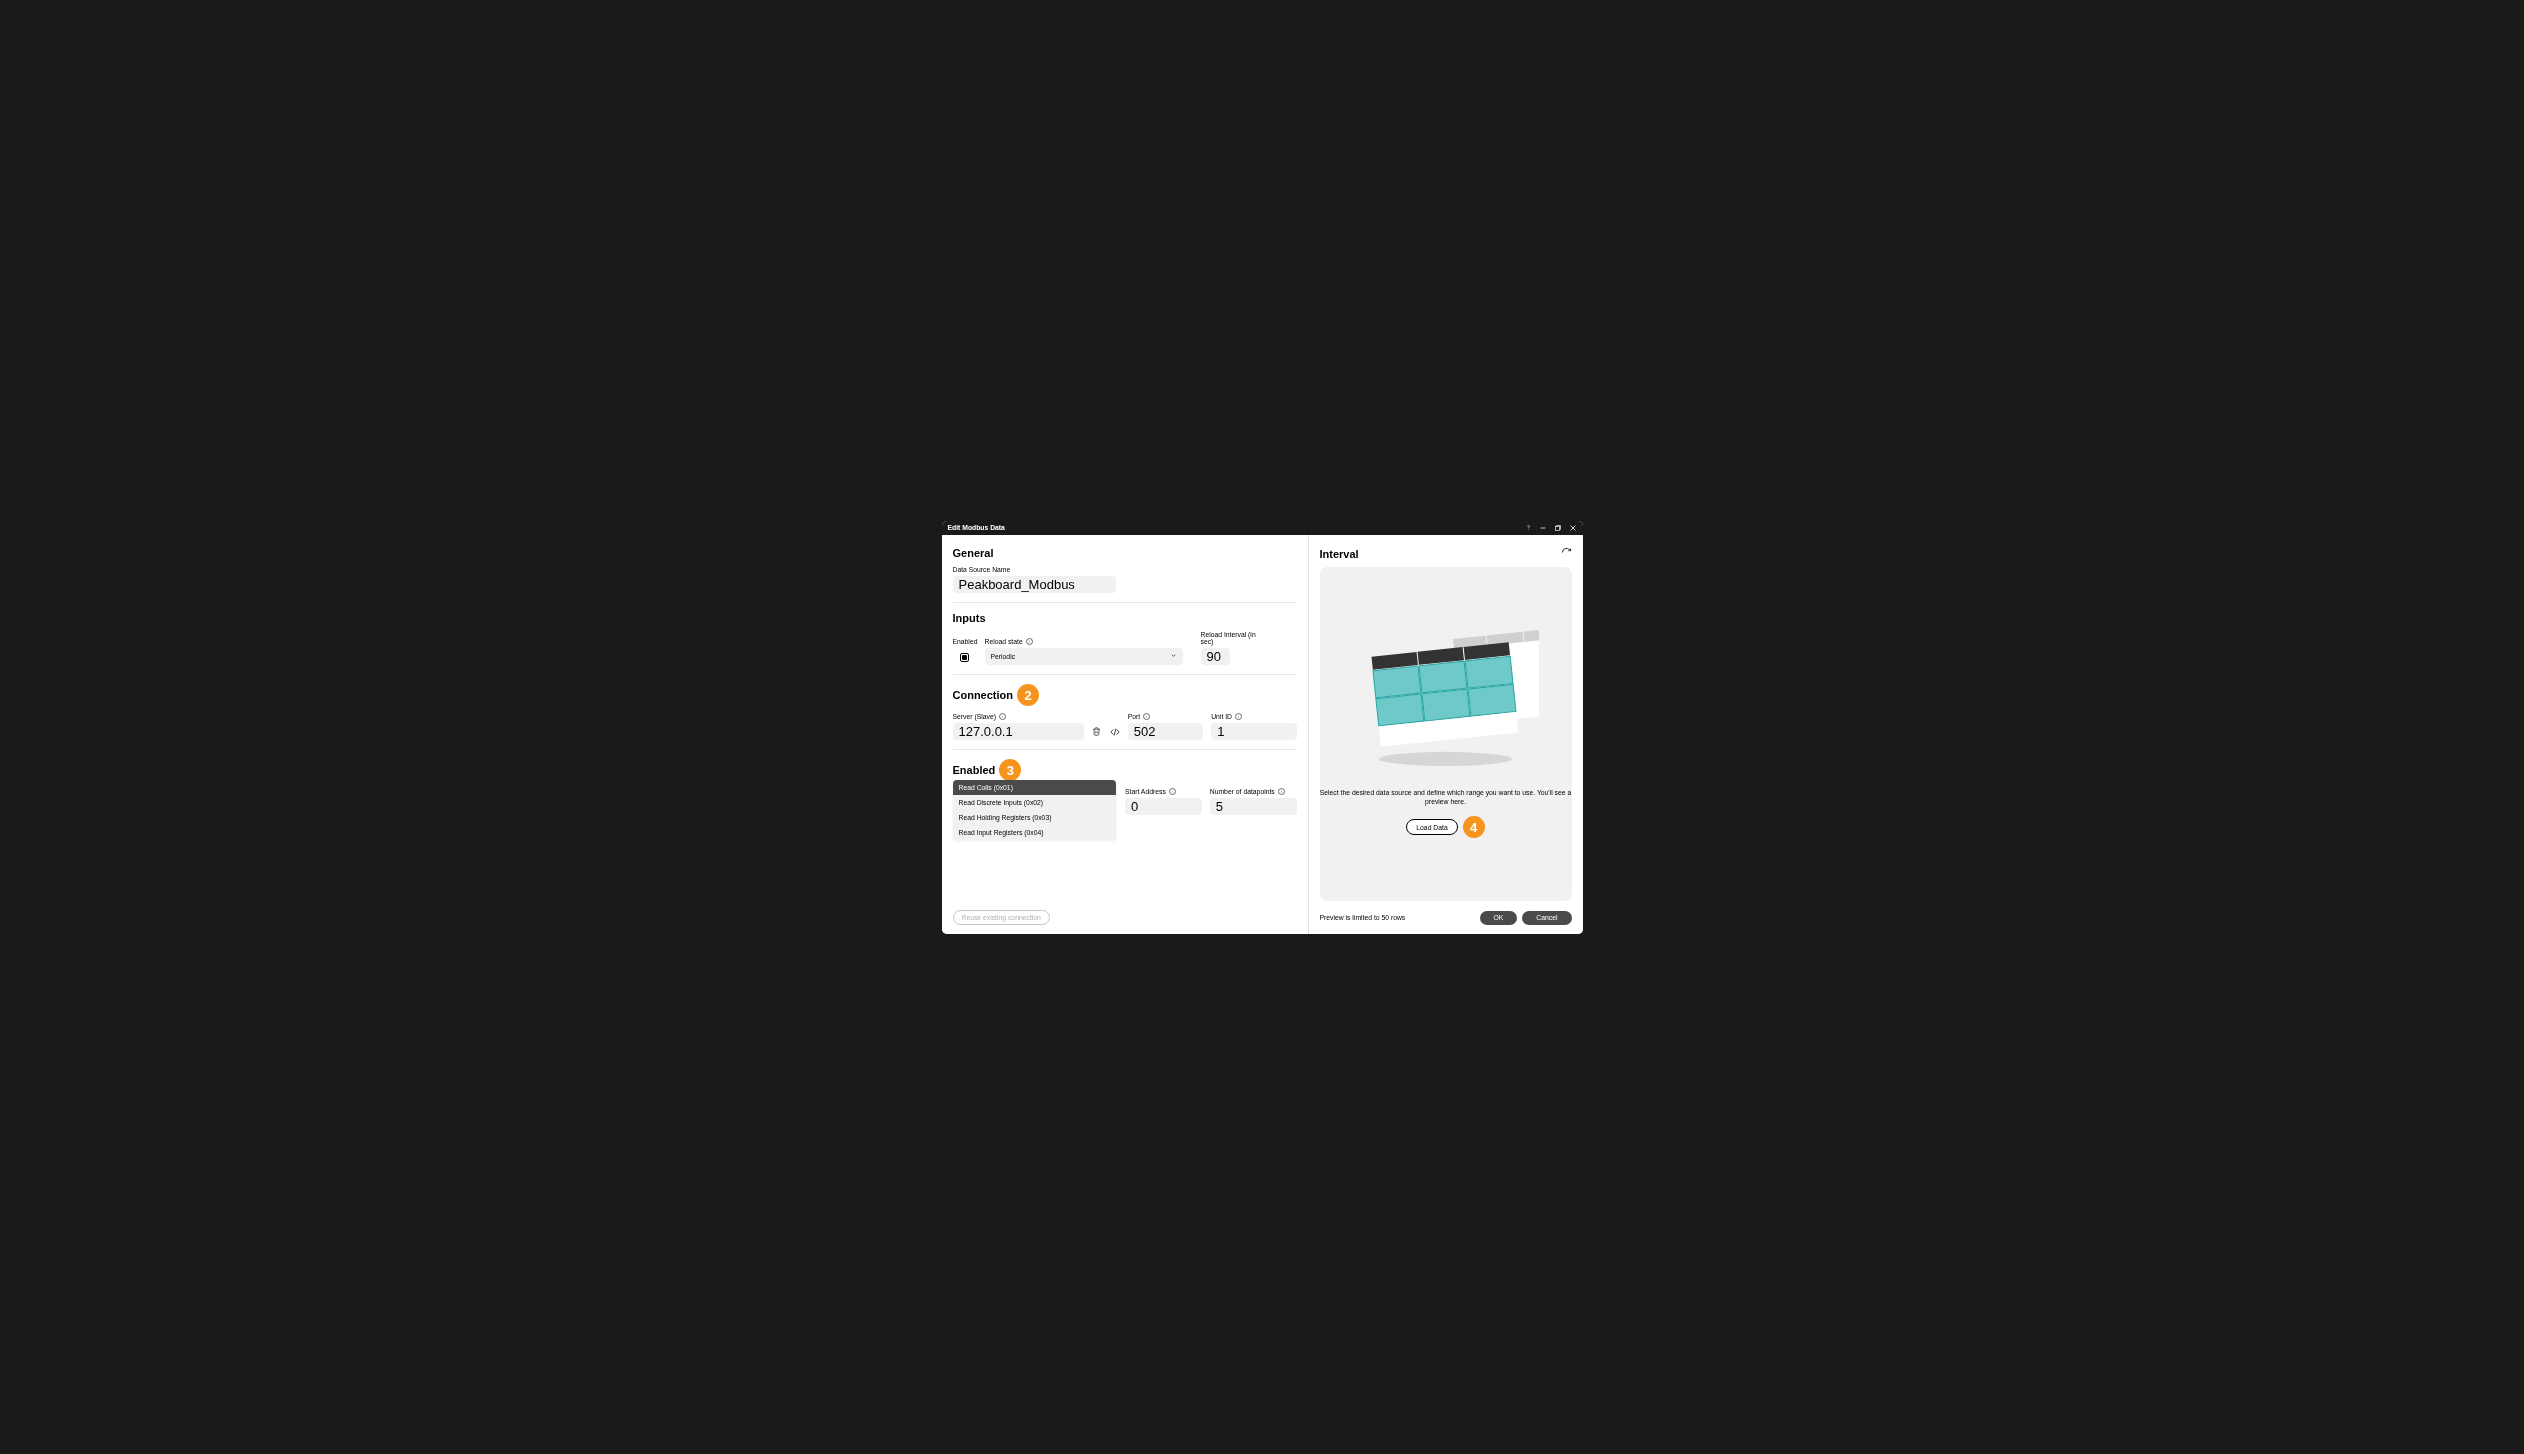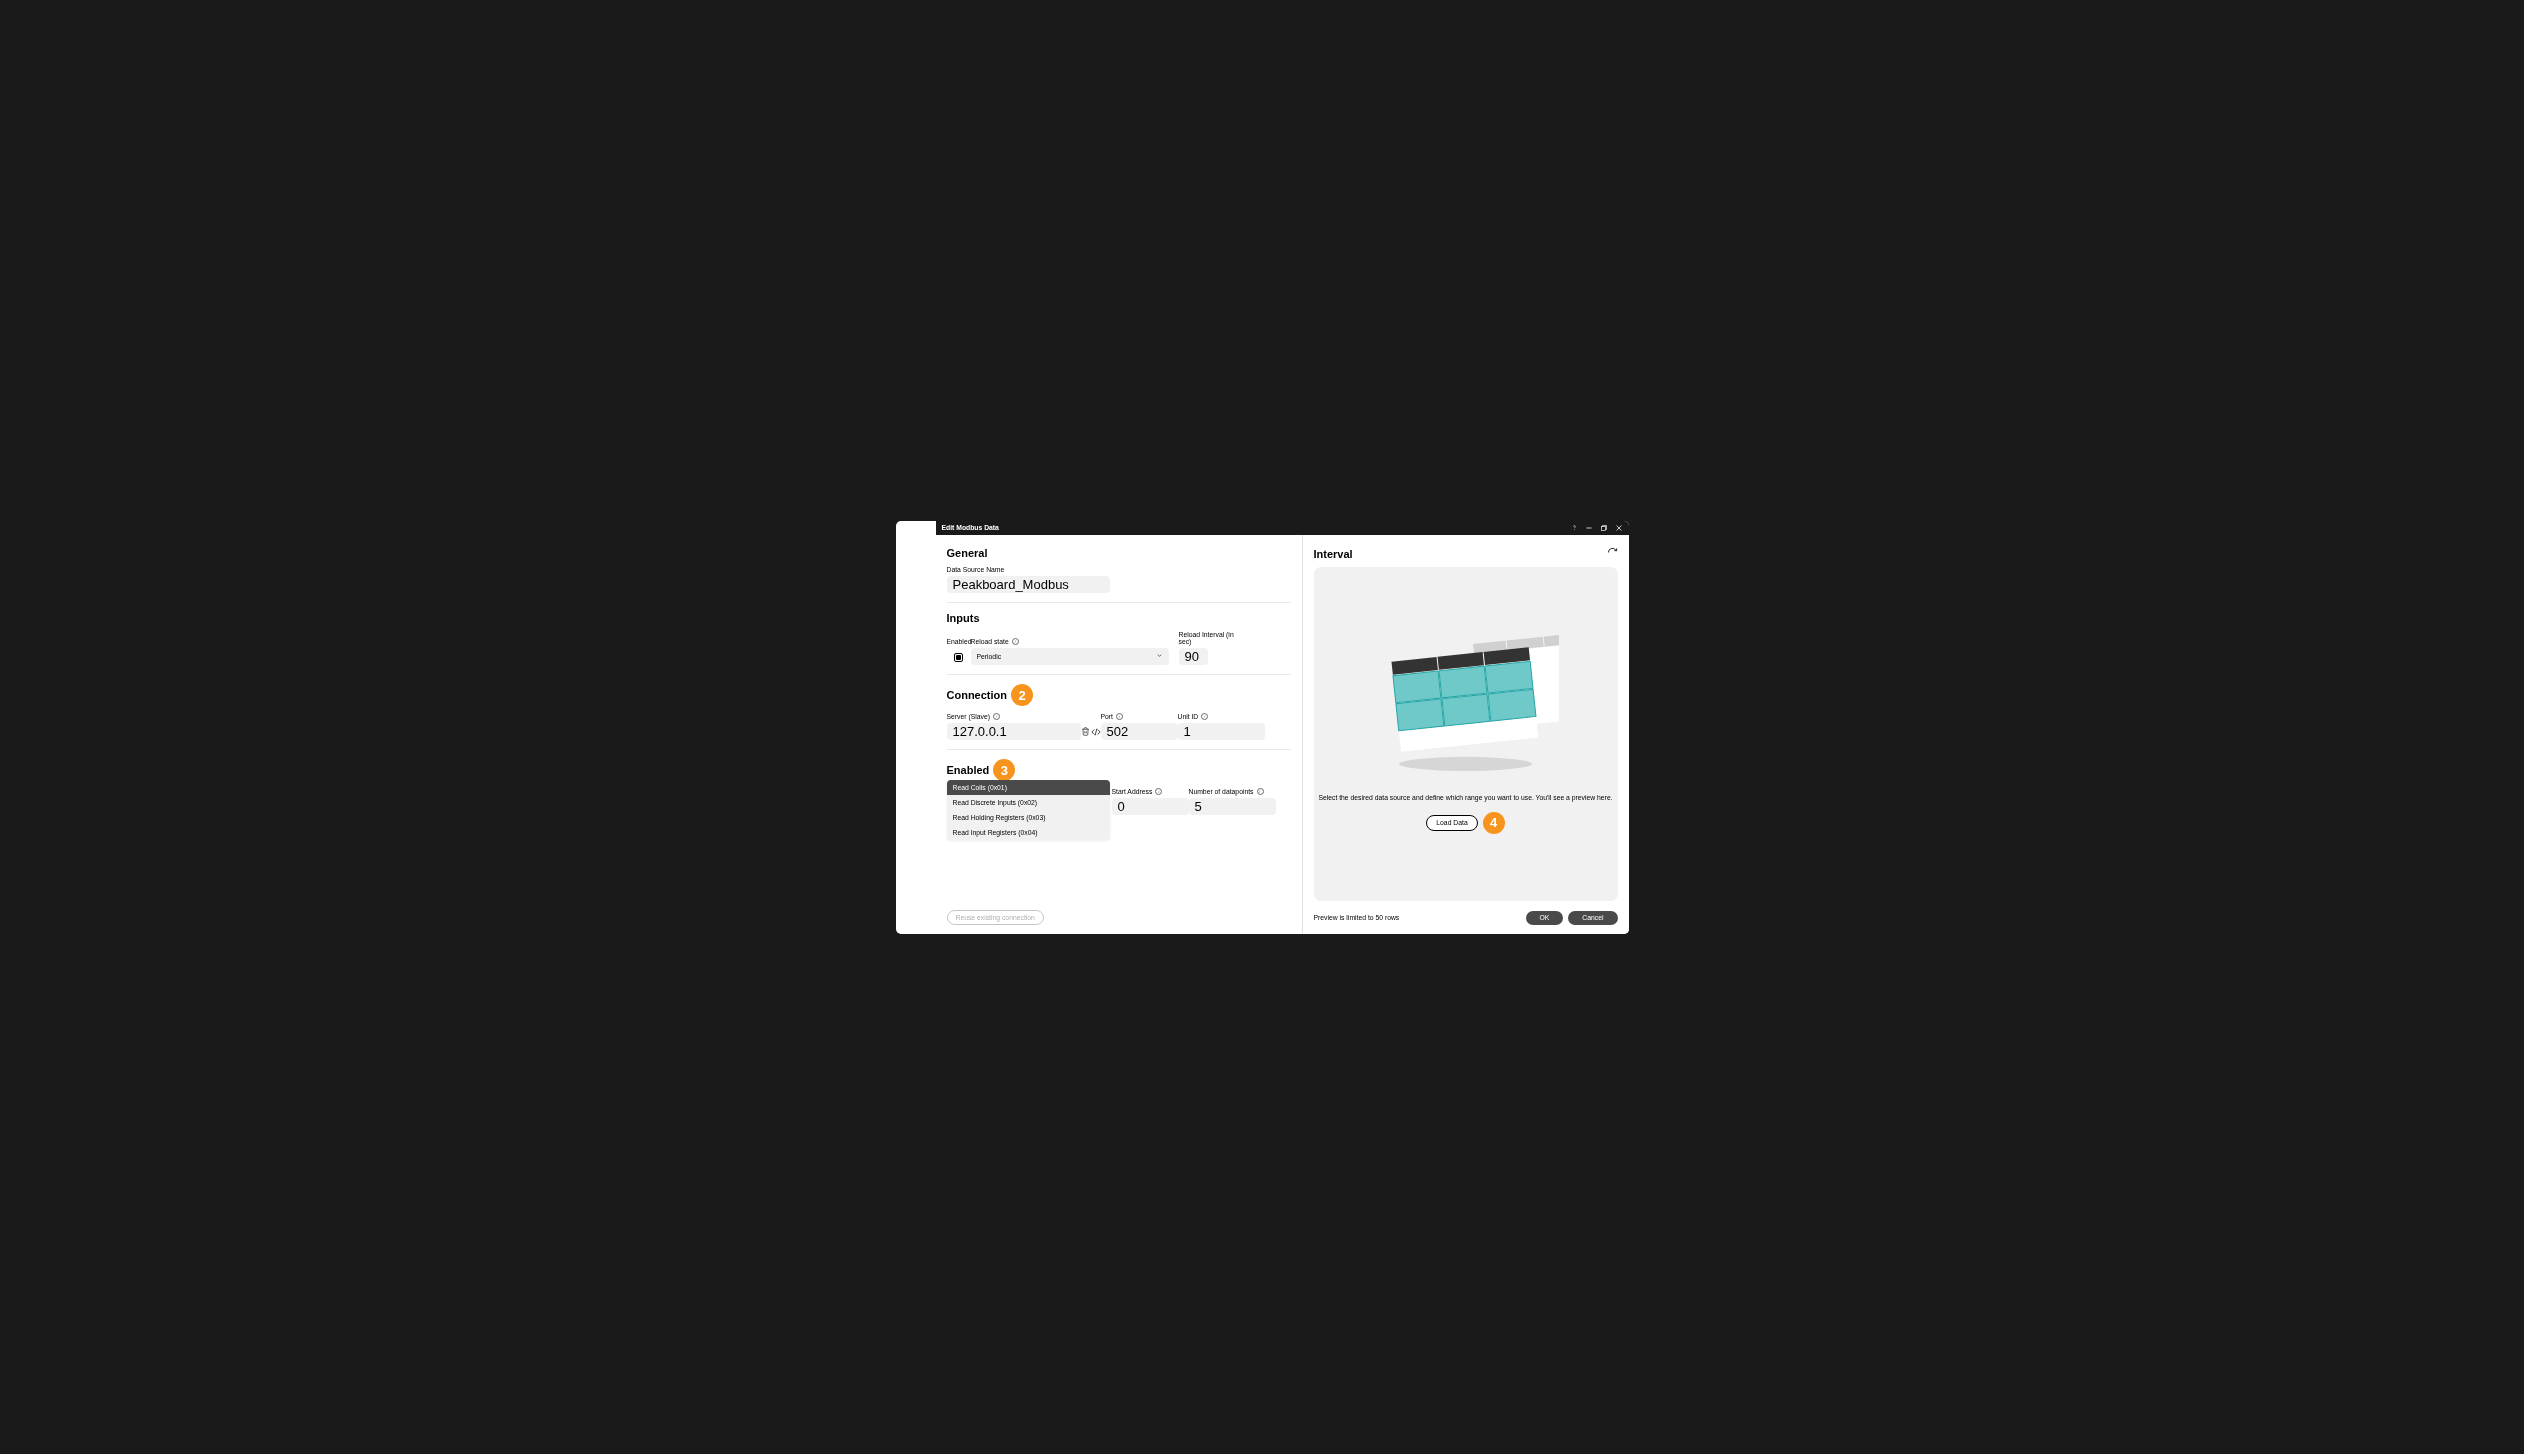--- a/index.html
+++ b/index.html
@@ -6,29 +6,28 @@
 
 body {
   background: #1a1a1a;
   display: flex;
   align-items: center;
   justify-content: center;
   min-height: 100vh;
 }
 
 .window {
-  width: 733px;
+  width: 641px;
   height: 413px;
   background: #fff;
   border-radius: 5px;
   overflow: hidden;
   display: flex;
   flex-direction: column;
   position: relative;
-  padding-left: 40px;
 }
 
 .titlebar {
   background: #1a1a1a;
   height: 14.6px;
   display: flex;
   align-items: center;
   justify-content: space-between;
   padding: 0 6px;
   color: #fff;
@@ -88,21 +87,21 @@
   padding: 4px 6px;
   font-size: 13px;
   color: #000;
   height: 17px;
   outline: none;
   width: 100%;
 }
 
 .divider { border: none; border-top: 0.5px solid #e8e8e8; margin: 9px 0; }
 
-.row { display: flex; gap: 0; align-items: flex-end; }
+.row { display: flex; gap: 8px; align-items: flex-end; }
 
 .col { display: flex; flex-direction: column; }
 
 .checkbox-box {
   width: 9px; height: 9px;
   border: 0.8px solid #000;
   border-radius: 2px;
   display: flex; align-items: center; justify-content: center;
   cursor: pointer;
   background: #fff;

